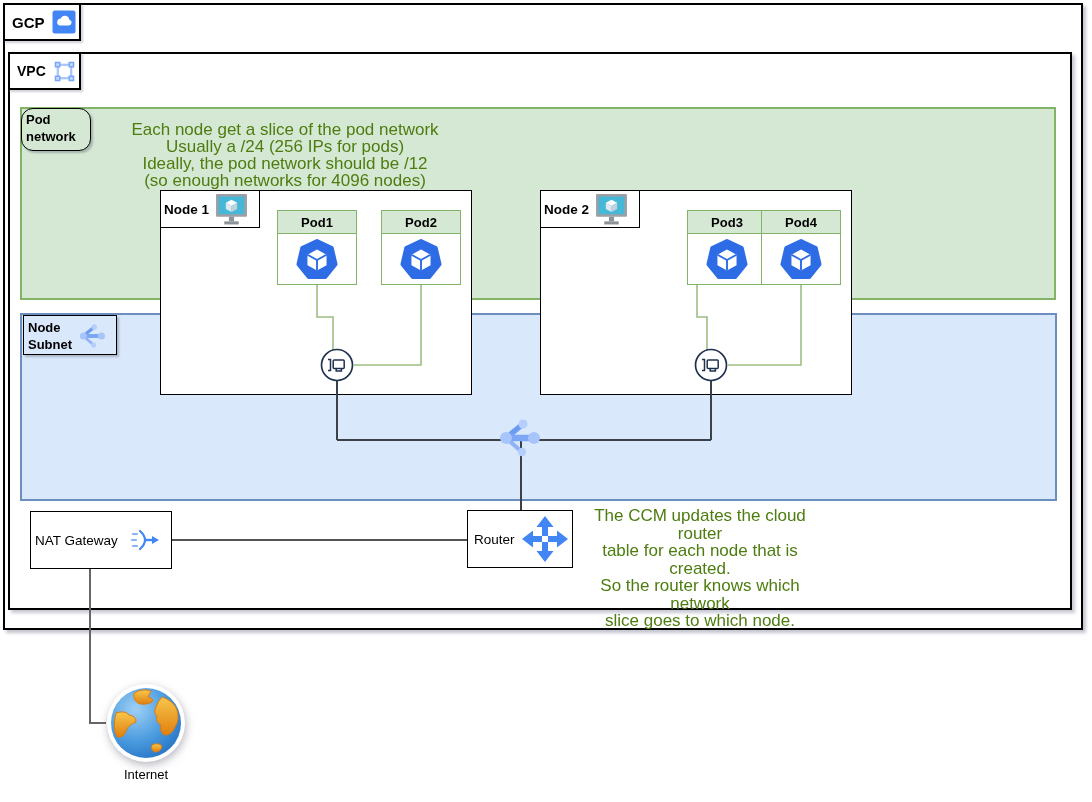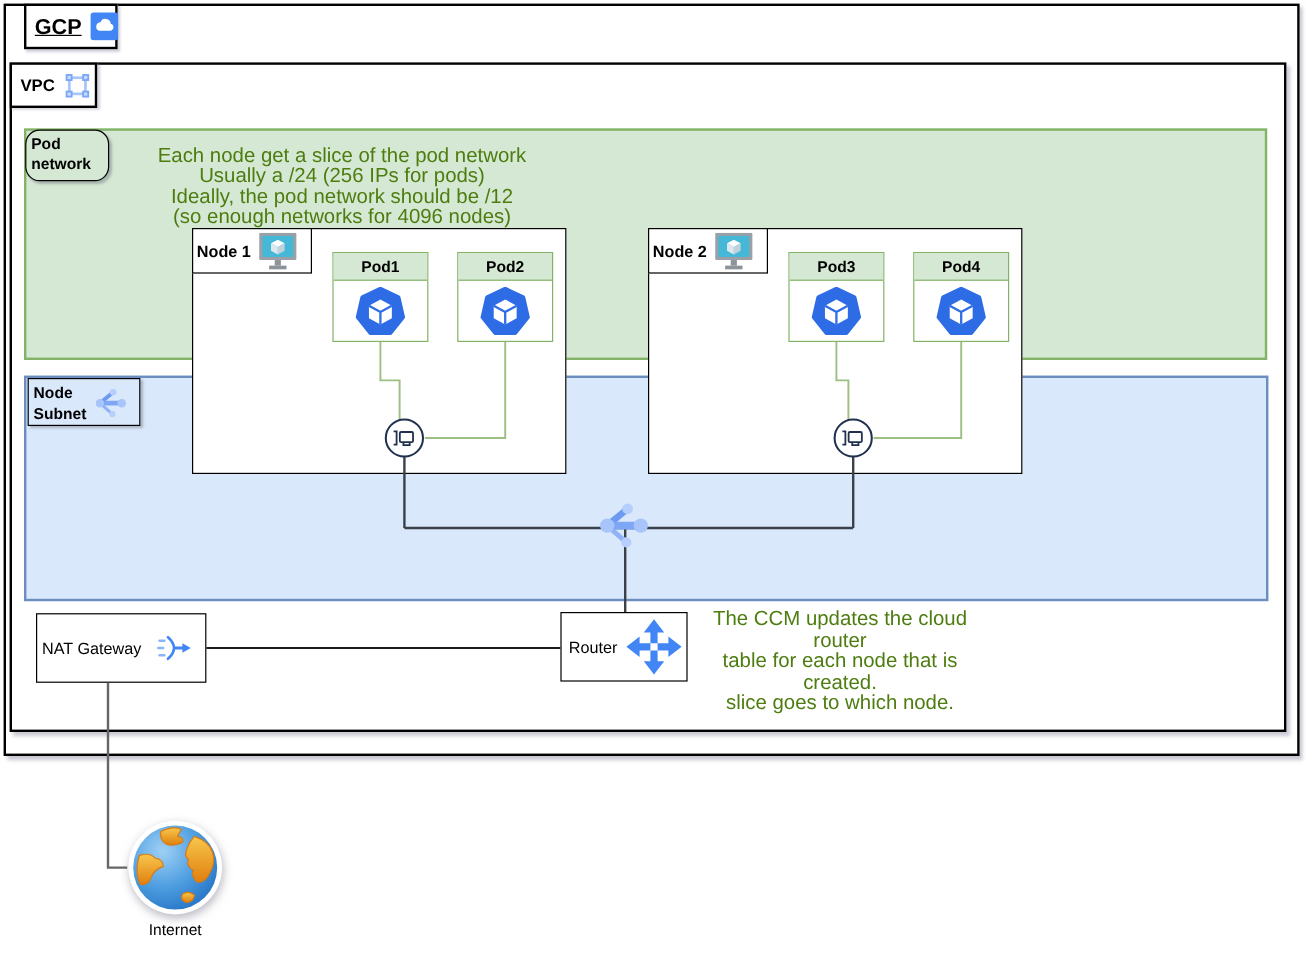--- a/index.html
+++ b/index.html
@@ -11,21 +11,21 @@
 
   
   .gcp-box  { left:3px;  top:3px;  width:1080px; height:627px; background:#fff; border:2px solid #000;
               box-shadow:3px 3px 3px rgba(150,150,170,.55); }
   .vpc-box  { left:8px;  top:52px; width:1064px; height:558px; background:#fff; border:2px solid #000;
               box-shadow:3px 3px 3px rgba(150,150,170,.5); }
 
   .corner-label { background:#fff; border:2px solid #000; display:flex; align-items:center;
               padding-left:7px; gap:7px; font-weight:bold;
               box-shadow:2px 2px 2px rgba(150,150,170,.45); }
-  .gcp-label { left:20px; top:3px; width:78px; height:38px; font-size:18px;text-decoration:underline; }
+  .gcp-label { left:3px; top:3px; width:78px; height:38px; font-size:15px; }
   .vpc-label { left:8px; top:52px; width:73px; height:38px; font-size:14px; }
 
   
   .pod-region  { left:20px; top:107px; width:1036px; height:193px; background:#d5e8d4; border:2px solid #82b366; }
   .subnet-region { left:20px; top:313px; width:1037px; height:188px; background:#dae8fc; border:2px solid #6c8ebf; }
 
   .region-label { border:1.6px solid #000; font-weight:bold; font-size:13px; line-height:17px;
               padding:2px 4px 0 4px; box-shadow:2px 2px 2px rgba(120,130,140,.5); }
   .podnet-label { left:21px; top:108px; width:70px; height:43px; background:#d5e8d4;border-radius:12px; }
   .subnet-label { left:23px; top:315px; width:94px; height:40px; background:#dae8fc;
@@ -168,21 +168,21 @@
         <rect x="3.5" y="2.5" width="25" height="17" fill="#45b8d8"></rect>
         <polygon points="16,5.5 21.5,8.5 16,11.5 10.5,8.5" fill="#ffffff"></polygon>
         <polygon points="10.5,8.5 16,11.5 16,17.5 10.5,14.5" fill="#dfe8ee"></polygon>
         <polygon points="16,11.5 21.5,8.5 21.5,14.5 16,17.5" fill="#c2d2dc"></polygon>
         <rect x="13.5" y="22" width="5" height="4.5" fill="#8d9499"></rect>
         <rect x="9" y="26.5" width="14" height="3" fill="#8d9499"></rect>
       </svg>
     </span>
   </div>
 
-  <div class="abs pod" style="left:657px">
+  <div class="abs pod" style="left:687px">
     <div class="pod-head">Pod3</div>
     <div class="pod-body">
       <svg width="42" height="42" viewBox="0 0 44 44">
         <polygon points="22,2 37.6,9.5 41.5,26.5 30.7,40 13.3,40 2.5,26.5 6.4,9.5" fill="#2E6CE6" stroke="#2E6CE6" stroke-width="4" stroke-linejoin="round"></polygon>
         <path d="M22,11 L32,16.5 V27.5 L22,33 L12,27.5 V16.5 Z" fill="#ffffff"></path>
         <path d="M12,16.5 L22,22 L32,16.5 M22,22 V33" stroke="#2E6CE6" stroke-width="2" fill="none"></path>
       </svg>
     </div>
   </div>
   <div class="abs pod" style="left:761px">
@@ -216,20 +216,21 @@
         <polygon points="0,23 -8.5,12 -3,12 -3,3 3,3 3,12 8.5,12" fill="#4285F4"></polygon>
         <polygon points="-23,0 -12,-8.5 -12,-3 -3,-3 -3,3 -12,3 -12,8.5" fill="#4285F4"></polygon>
         <polygon points="23,0 12,-8.5 12,-3 3,-3 3,3 12,3 12,8.5" fill="#4285F4"></polygon>
       </svg>
     </span>
   </div>
 
   <div class="abs note ccm-note">
     <div>The CCM updates the cloud router</div>
     <div>table for each node that is created.</div>
+    <div>So the router knows which network</div>
     <div>slice goes to which node.</div>
   </div>
 
   <div class="abs" style="left:104px; top:683px;">
     <svg width="84" height="84" viewBox="0 0 84 84" style="filter:drop-shadow(1px 3px 4px rgba(110,110,130,.5))">
       <defs>
         <radialGradient id="sea" cx="35%" cy="30%" r="80%">
           <stop offset="0%" stop-color="#9fd0f5"></stop>
           <stop offset="55%" stop-color="#4d9de0"></stop>
           <stop offset="100%" stop-color="#2371c4"></stop>

